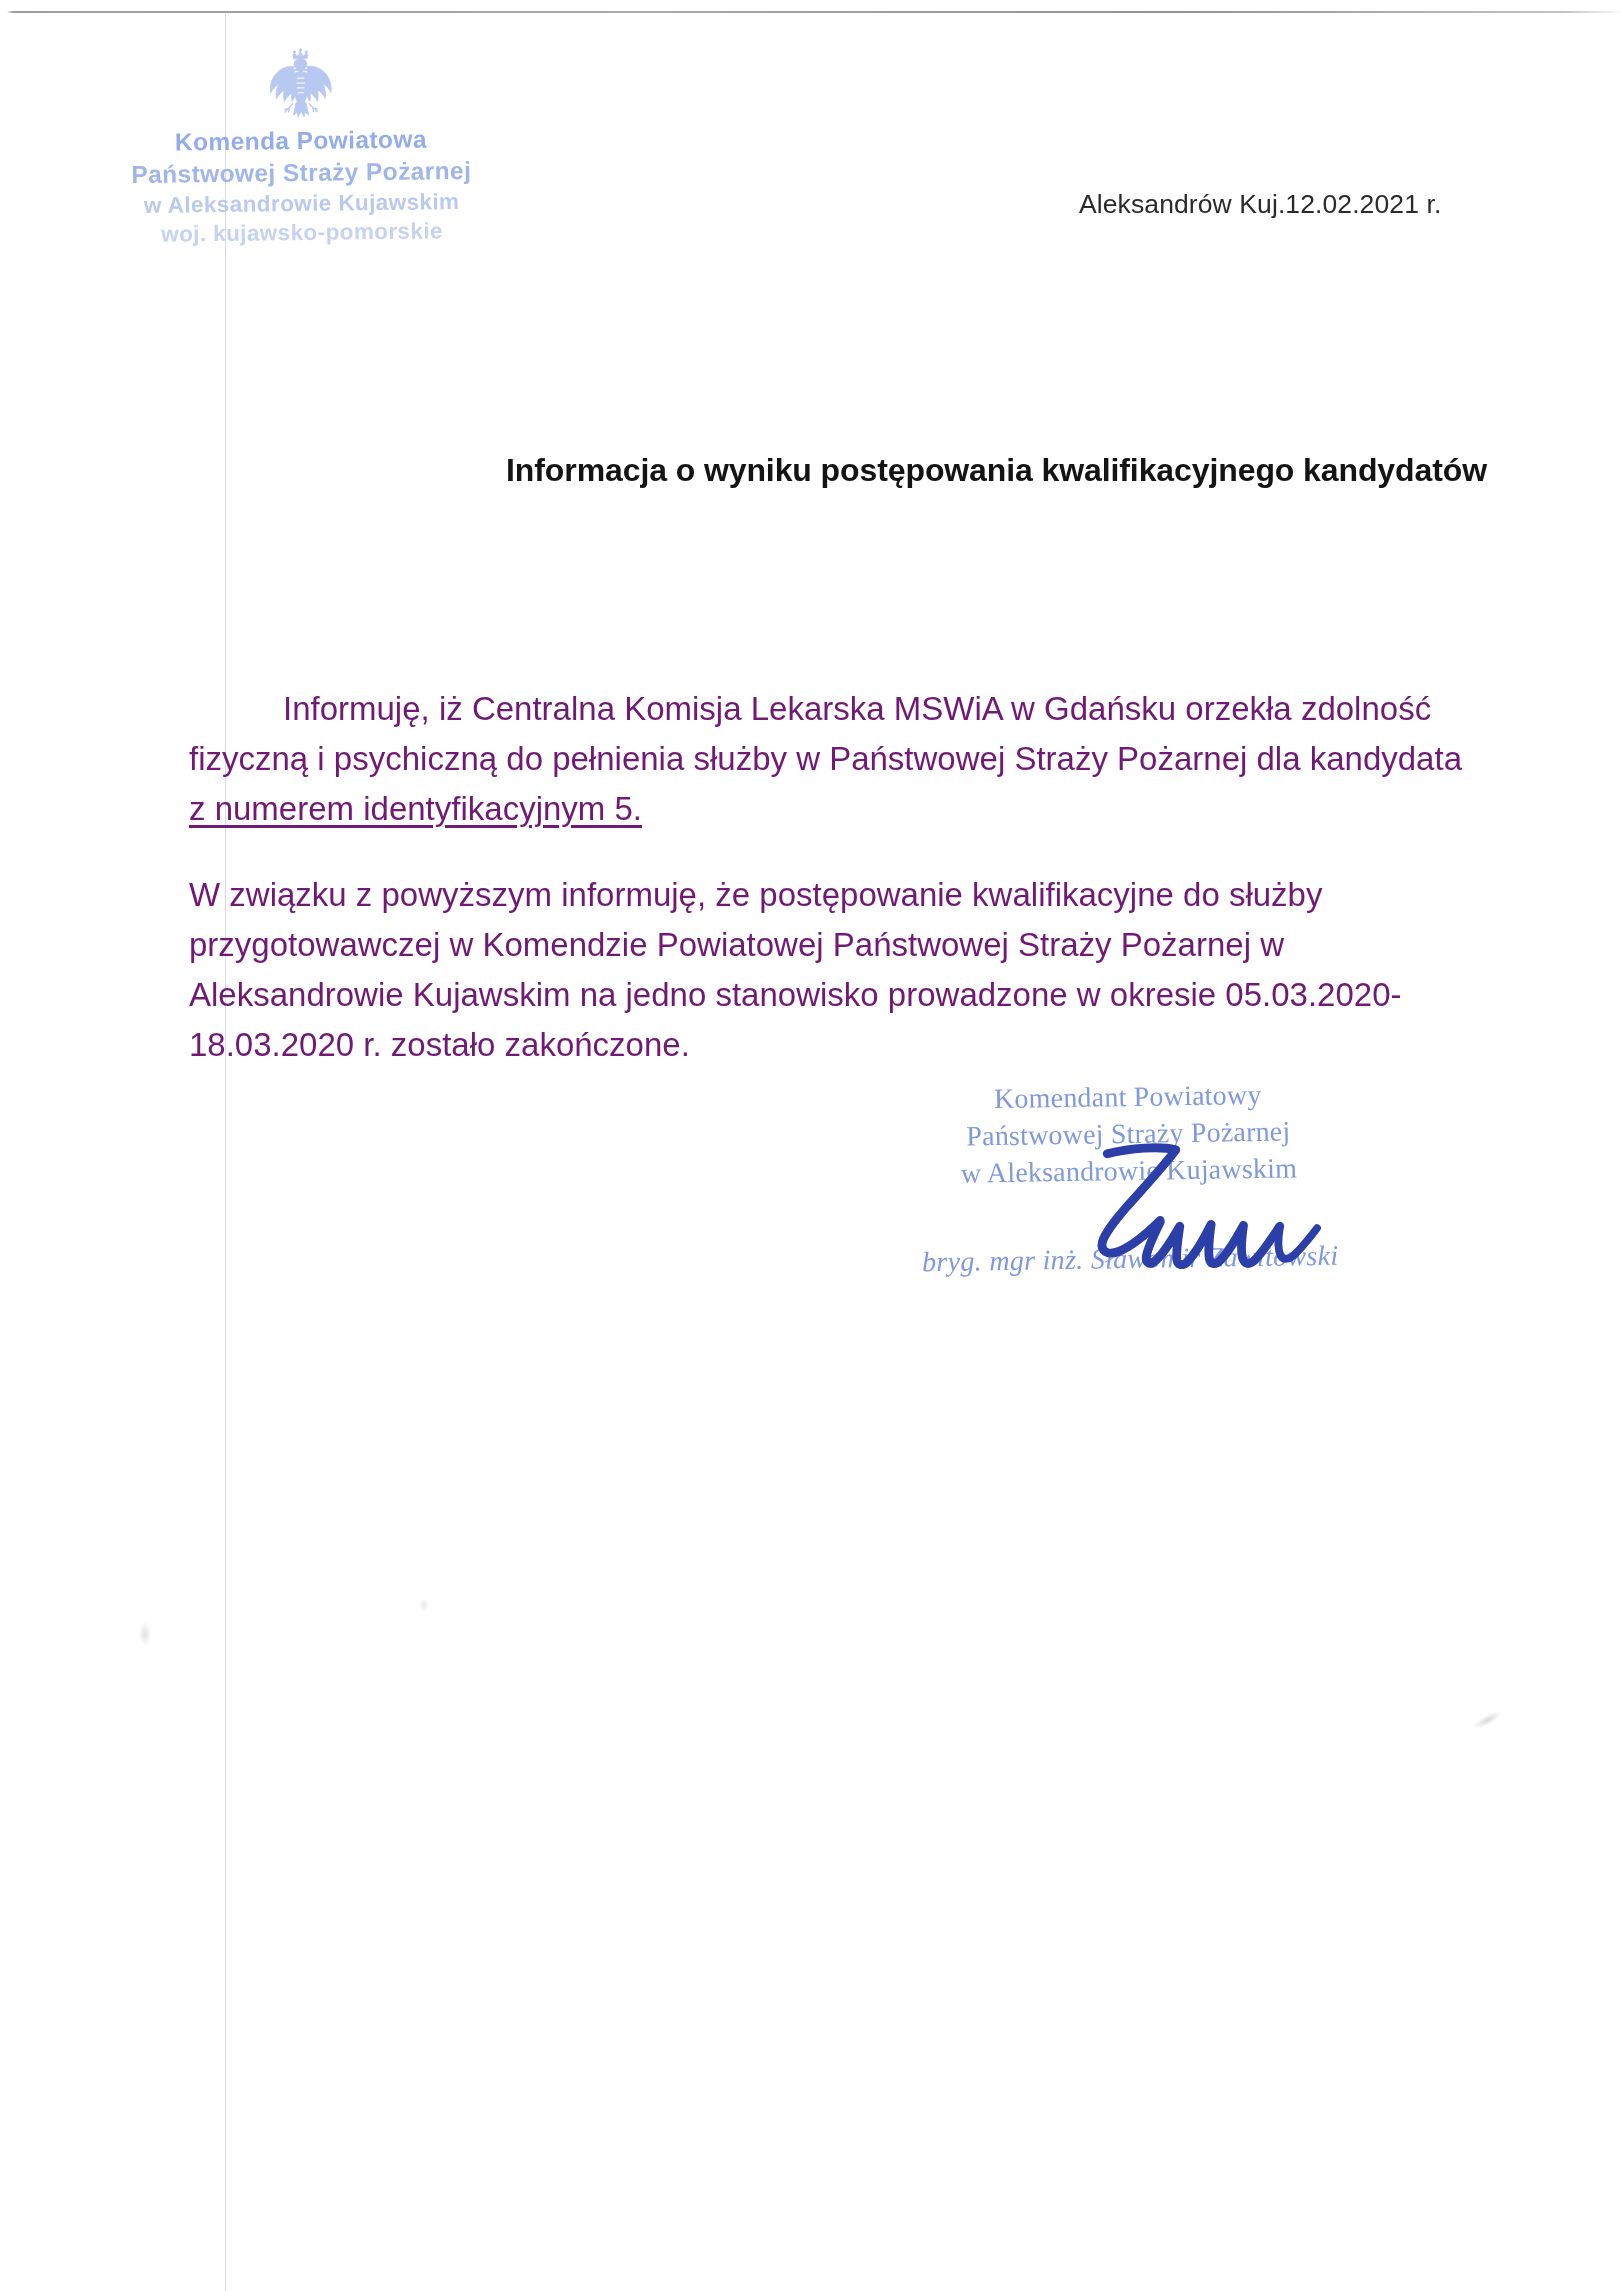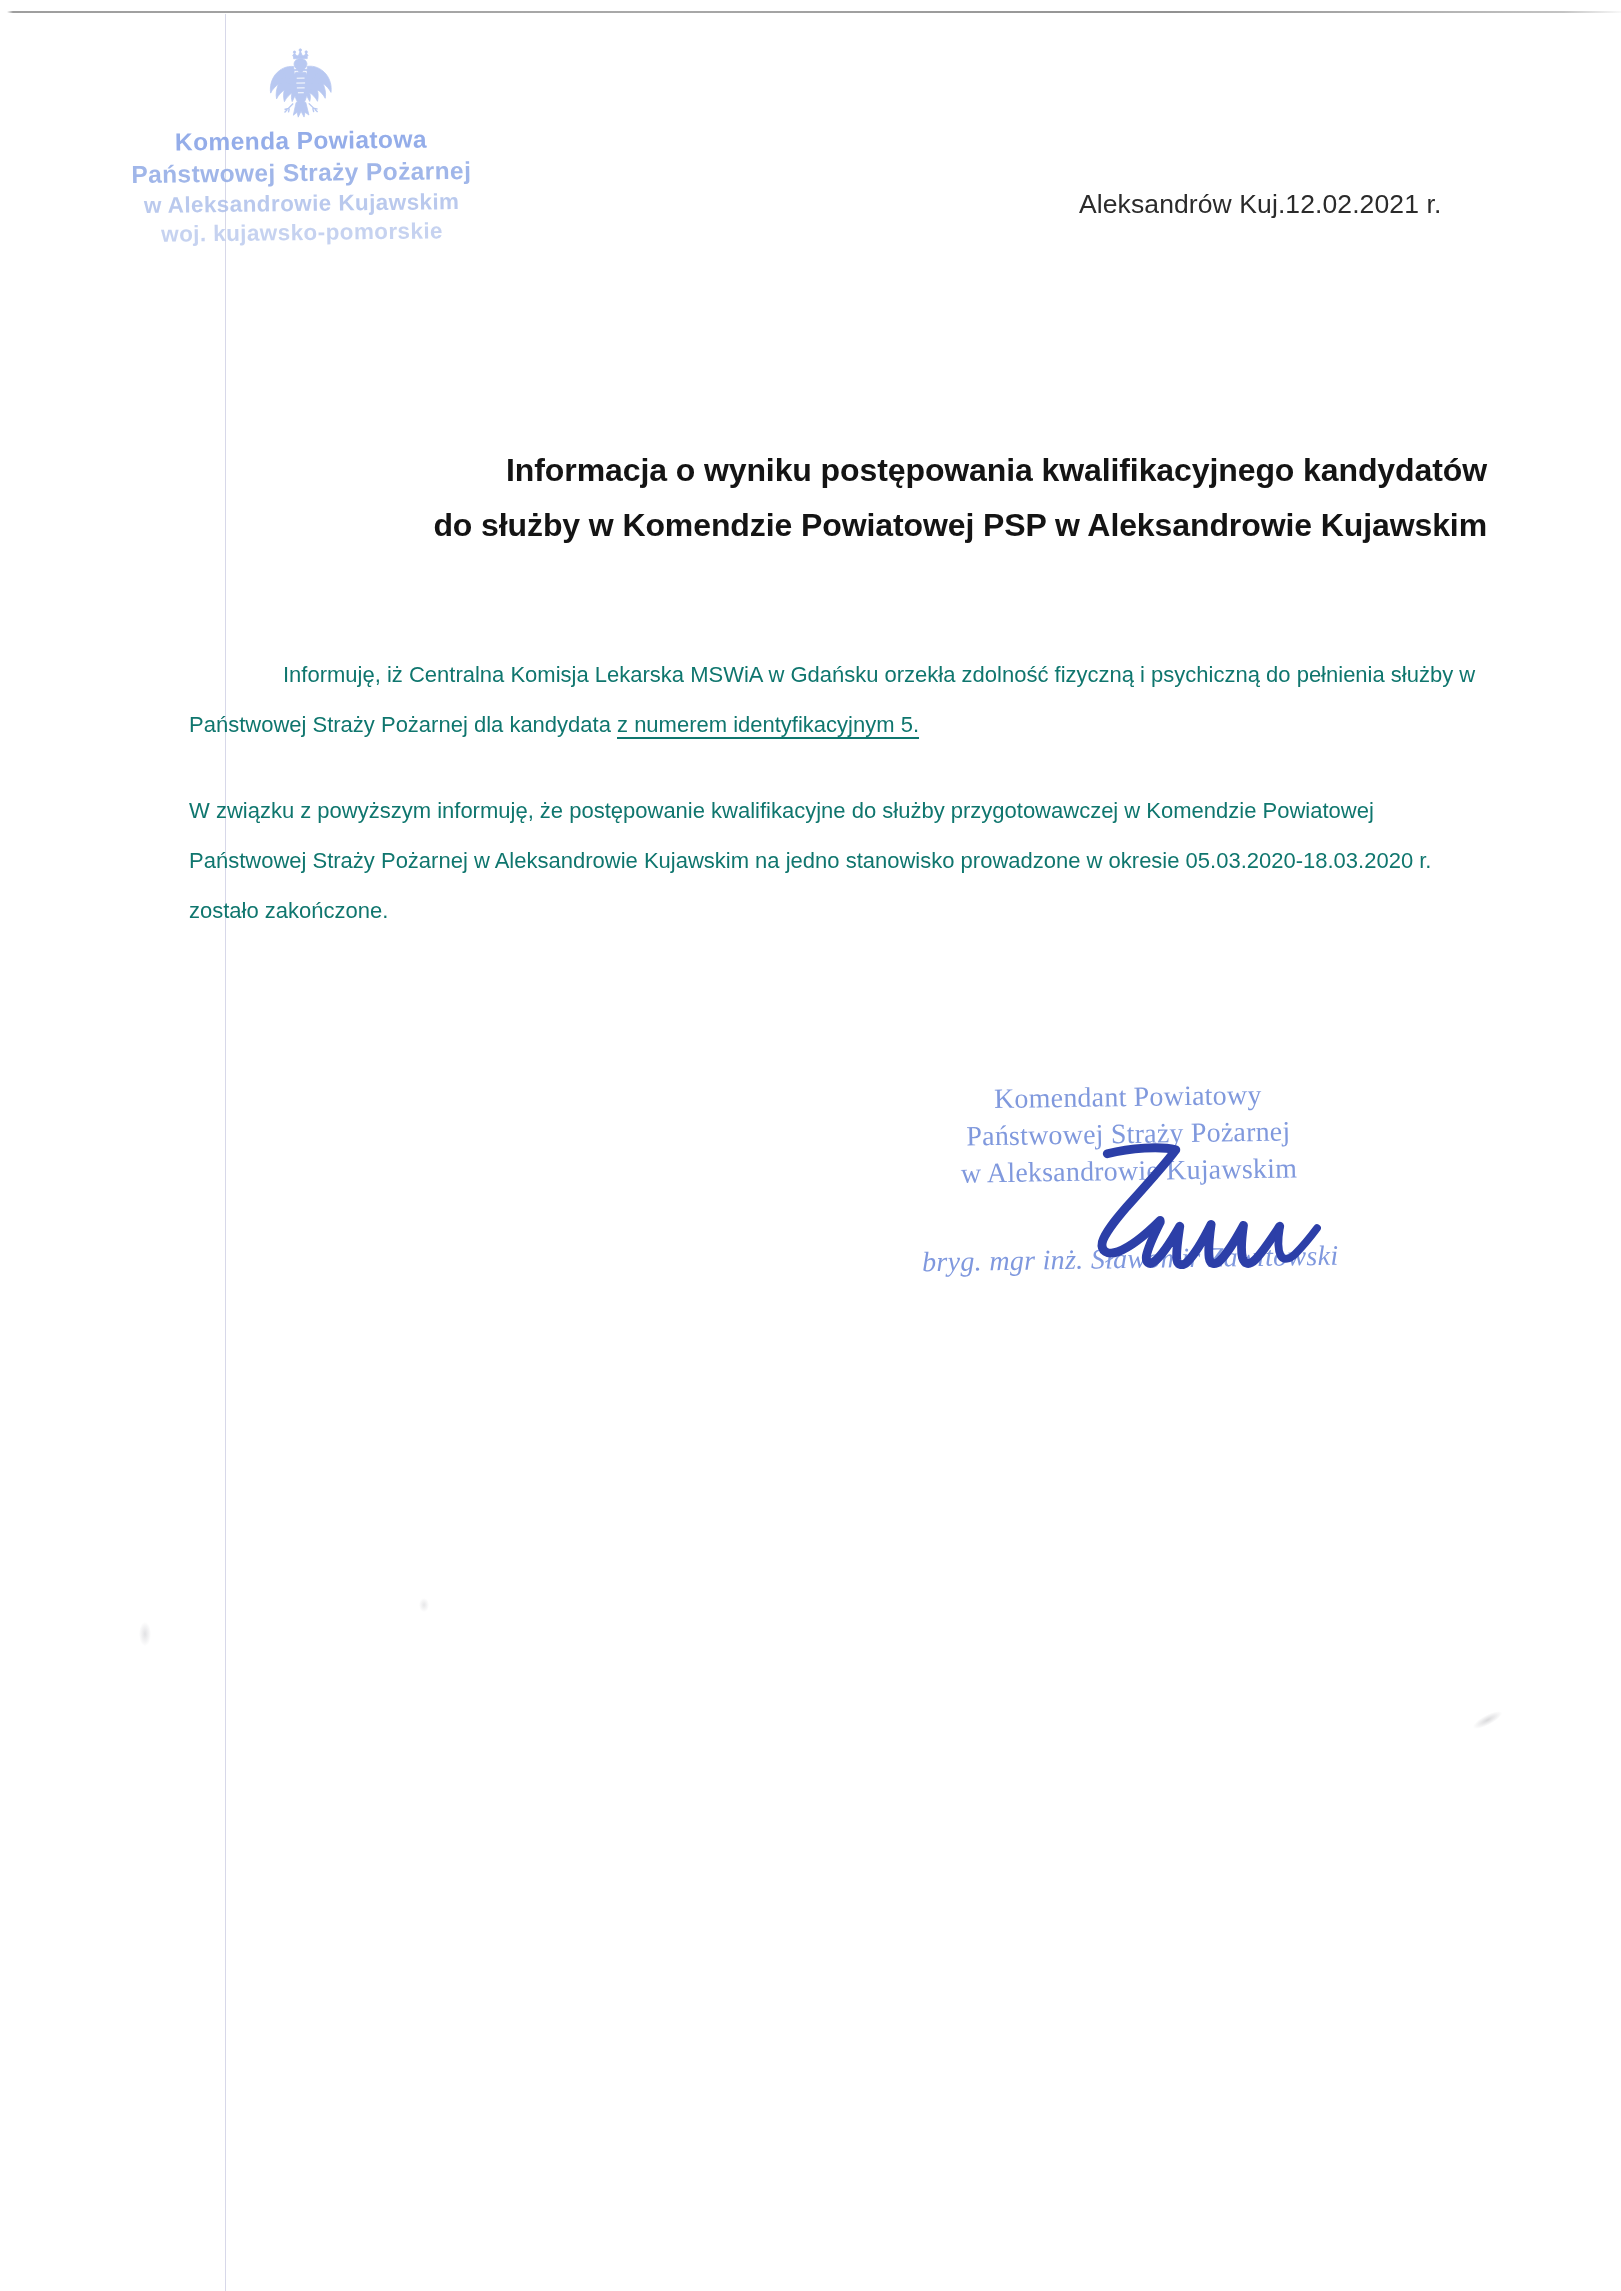--- a/index.html
+++ b/index.html
@@ -138,25 +138,25 @@
     line-height: 1.72;
     letter-spacing: -0.1px;
     color: #141414;
   }
   .doc-title .tline { display: block; white-space: nowrap; }
 
   
   .body-block {
     position: absolute;
     left: 182px;
-    top: 650px;
+    top: 684px;
     width: 1298px;
-    font-size: 22px;
+    font-size: 33px;
     line-height: 50px;
-    color: #0f766e;
+    color: #701a75;
   }
   .para { margin: 0; }
   .para + .para { margin-top: 36px; }
   .para-1 { text-indent: 94px; }
   .u { text-decoration: underline; text-underline-offset: 4.9px; }
 
   
   .sig-block {
     position: absolute;
     left: 887px;
@@ -240,21 +240,20 @@
       <span class="stamp-line stamp-line-2">Państwowej Straży Pożarnej</span>
       <span class="stamp-line stamp-line-3">w Aleksandrowie Kujawskim</span>
       <span class="stamp-line stamp-line-4">woj. kujawsko-pomorskie</span>
     </span>
   </div>
 
   <div class="doc-date">Aleksandrów Kuj.12.02.2021 r.</div>
 
   <div class="doc-title">
     <span class="tline">Informacja o wyniku postępowania kwalifikacyjnego kandydatów</span>
-    <span class="tline">do służby w Komendzie Powiatowej PSP w Aleksandrowie Kujawskim</span>
   </div>
 
   <div class="body-block">
     <p class="para para-1"><span>Informuję, iż Centralna Komisja Lekarska MSWiA w Gdańsku orzekła zdolność fizyczną i psychiczną do pełnienia służby w Państwowej Straży Pożarnej dla kandydata </span><span class="u">z numerem identyfikacyjnym 5.</span></p>
     <p class="para para-2">W związku z powyższym informuję,  że postępowanie kwalifikacyjne do służby przygotowawczej w Komendzie Powiatowej Państwowej Straży Pożarnej w Aleksandrowie Kujawskim na jedno stanowisko prowadzone w okresie 05.03.2020-18.03.2020 r. zostało zakończone.</p>
   </div>
 
   <div class="sig-block">
     <span class="sig-office">
       <span class="sline">Komendant Powiatowy</span>

